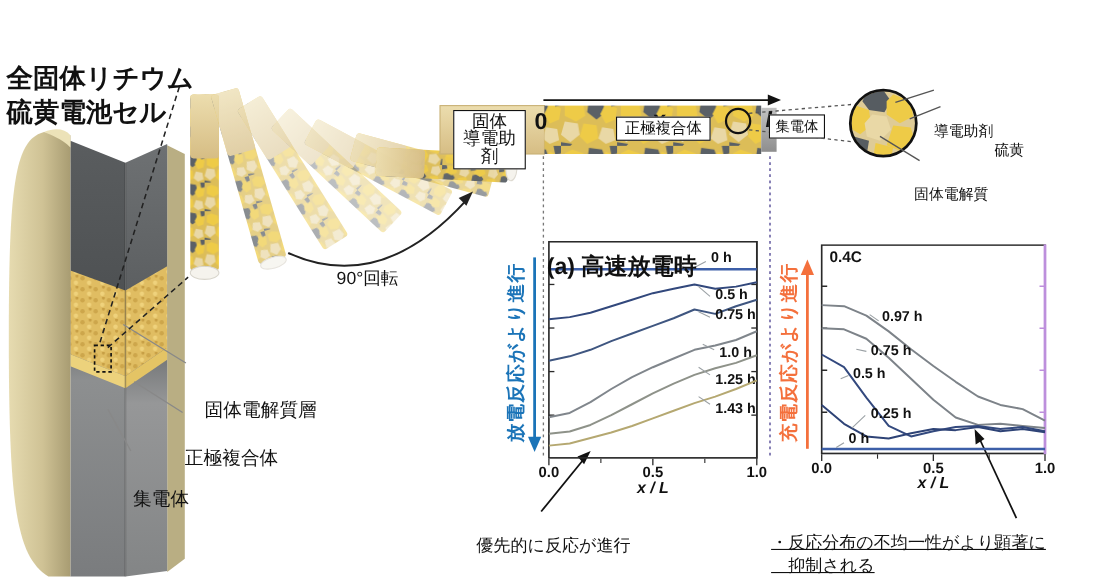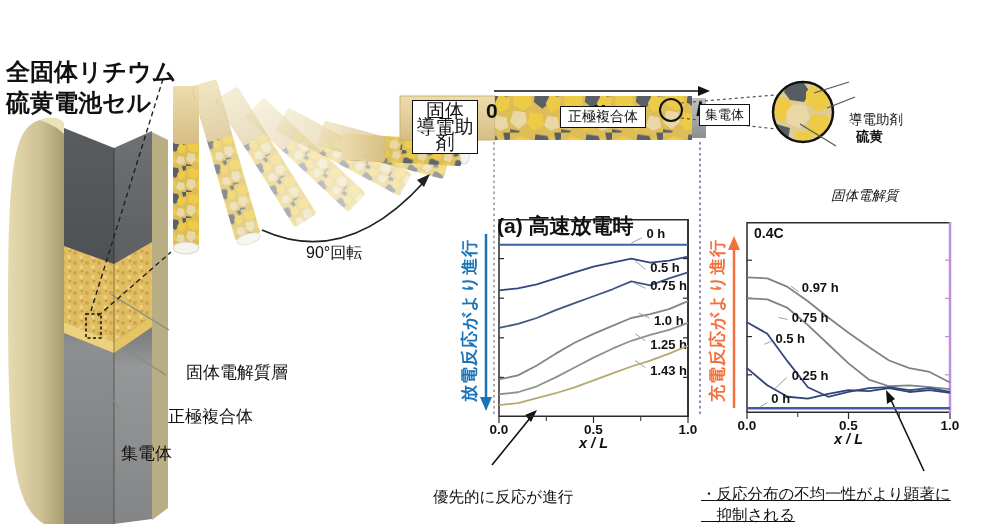--- a/index.html
+++ b/index.html
@@ -15,31 +15,31 @@
   #lbl-cathode{left:168px;top:365px;}
   #lbl-collector{left:121px;top:402px;}
   #lbl-rotation{left:306px;top:203px;font-size:16px;}
 
   .axis-num{font-size:21px;font-weight:600;}
   #ax-0{left:486px;top:59px;}
   #ax-x{left:593px;top:57px;font-style:italic;}
   #ax-L{left:696px;top:57px;font-style:italic;}
 
   .sbox{position:absolute;background:#fff;border:1.5px solid #111;text-align:center;}
-  #box-elec{left:412px;top:100px;width:62px;font-size:19px;line-height:16px;padding:2px 1px;}
+  #box-elec{left:412px;top:100px;width:62px;font-size:16px;line-height:16px;padding:2px 1px;}
   #box-comp{left:560px;top:106px;font-size:14px;padding:1px 7px;}
   #box-coll{left:699px;top:104px;font-size:13px;padding:1px 5px;}
 
   .zlabel{font-size:13.5px;text-align:right;}
   #zl-add{left:849px;top:71px;}
-  #zl-sul{left:856px;top:88px;font-weight:bold;}
-  #zl-sol{left:831px;top:147px;font-style:italic;}
+  #zl-sul{left:904px;top:88px;}
+  #zl-sol{left:831px;top:128px;}
 
   .chart-title{font-size:21px;font-weight:700;}
-  #title-a{left:497px;top:172px;text-align:center;}
+  #title-a{left:497px;top:188px;text-align:center;}
   #title-b{left:751px;top:172px;}
 
   .ylab{position:absolute;width:200px;text-align:center;font-size:17px;font-weight:700;
         letter-spacing:1px;transform:rotate(-90deg);}
   #ylab-a{left:369px;top:309px;}
   #ylab-b{left:617px;top:309px;}
 
   .note{font-size:15.5px;line-height:21px;}
   #note-a{left:433px;top:446px;}
   #note-b{left:701px;top:443px;text-decoration:underline;}

